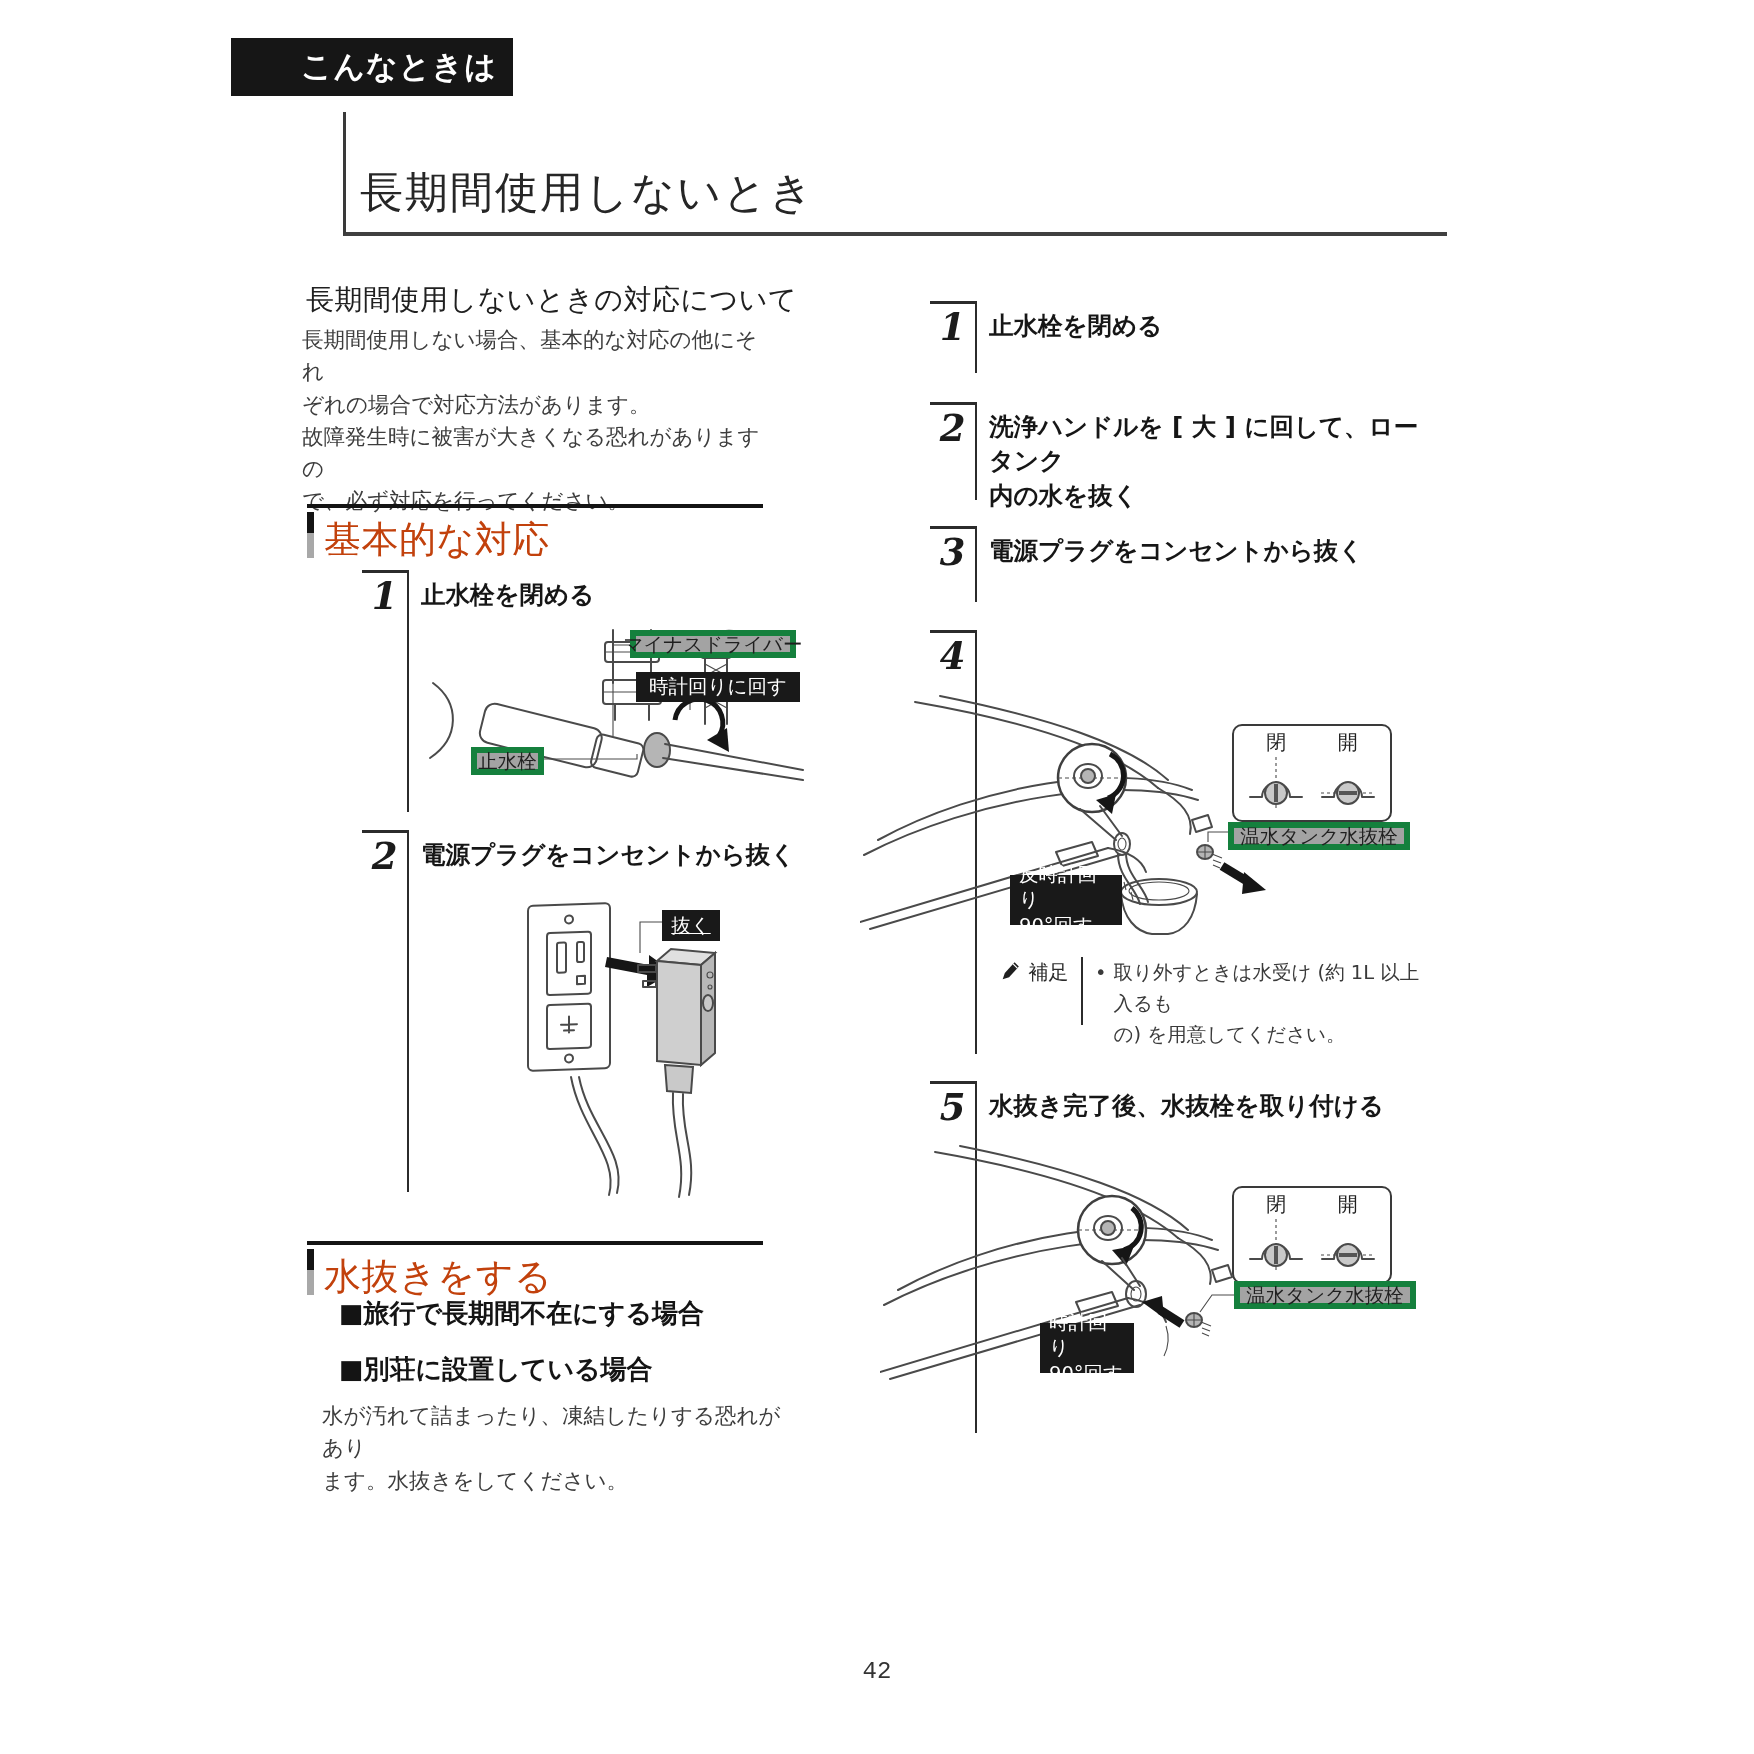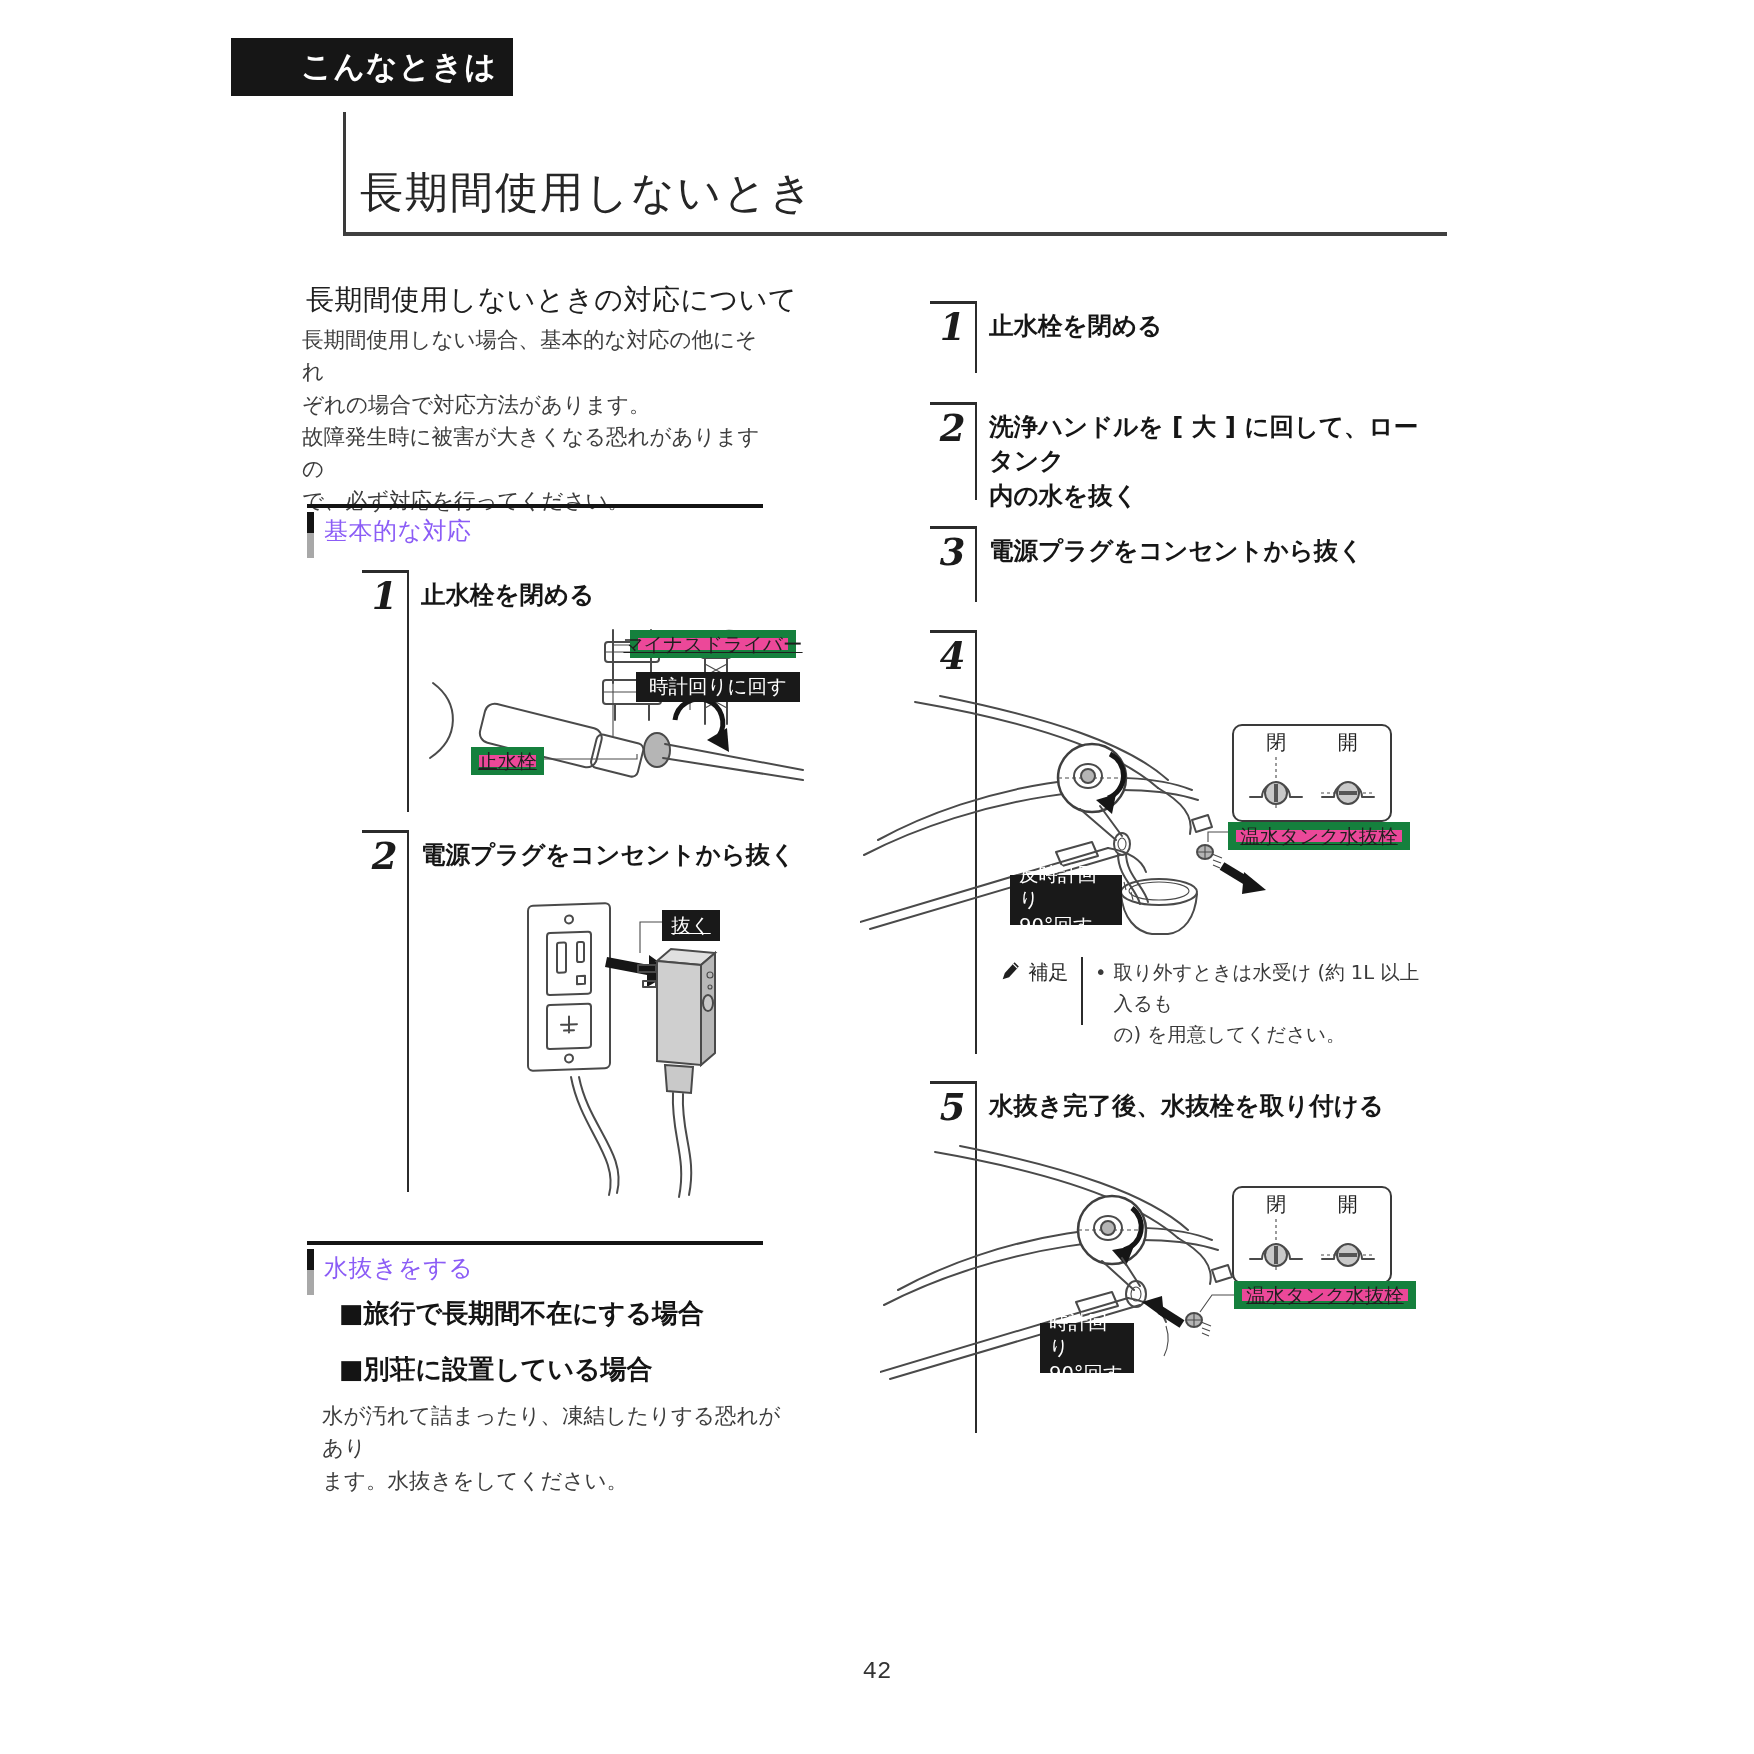--- a/index.html
+++ b/index.html
@@ -32,43 +32,43 @@
 
   
   .sec-head {
     border-top:4px solid #141414; width:456px; box-sizing:border-box;
     padding:7px 0 0 17px;
   }
   .sec-bar {
     position:absolute; left:0; top:4px; width:7px; height:46px;
     background:linear-gradient(to bottom,#141414 0%,#141414 45%,#a8a8a8 45%,#a8a8a8 100%);
   }
-  .sec-title { font-size:24px; font-weight:400; color:#8b5cf6; letter-spacing:0.5px; }
+  .sec-title { font-size:37px; font-weight:400; color:#c2410c; letter-spacing:0.5px; }
 
   
   .step-rail {
     position:absolute; left:0; top:0; width:47px;
     border-top:3px solid #2b2b2b; border-right:2px solid #2b2b2b;
     box-sizing:border-box; text-align:center;
   }
   .step-num {
     display:block; padding-top:3px; font-size:37px; line-height:1.1;
     font-style:italic; font-weight:bold; color:#1b1b1b;
     font-family:"DejaVu Serif","Liberation Serif",serif;
   }
   .step-title {
     position:absolute; left:59px; top:8px; margin:0;
     font-size:24.5px; font-weight:bold; color:#161616; line-height:1.4; white-space:pre-line;
   }
 
   
   .label-box {
-    position:absolute; border:8px solid #15803d; background:#ec4899;
+    position:absolute; border:6px solid #15803d; background:#a3a3a3;
     display:flex; align-items:center; justify-content:center;
-    font-size:19.5px; color:#1f1f1f; box-sizing:border-box; white-space:nowrap;text-decoration:underline;
+    font-size:19.5px; color:#1f1f1f; box-sizing:border-box; white-space:nowrap;
   }
   .label-black {
     position:absolute; background:#191919; color:#ffffff;
     display:flex; align-items:center; padding:2px 9px; box-sizing:border-box;
     font-size:19.5px; line-height:1.3; white-space:pre-line;
   }
 
   
   .inset {
     position:absolute; width:160px; height:98px; background:#ffffff;

